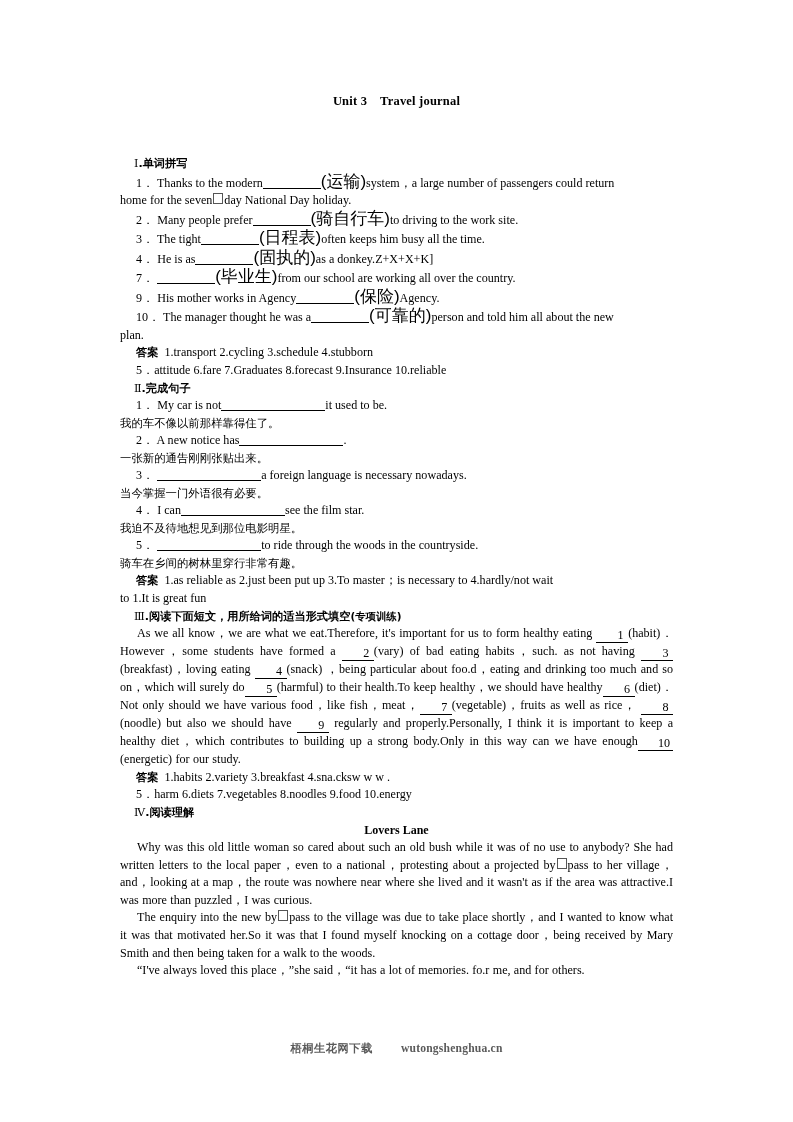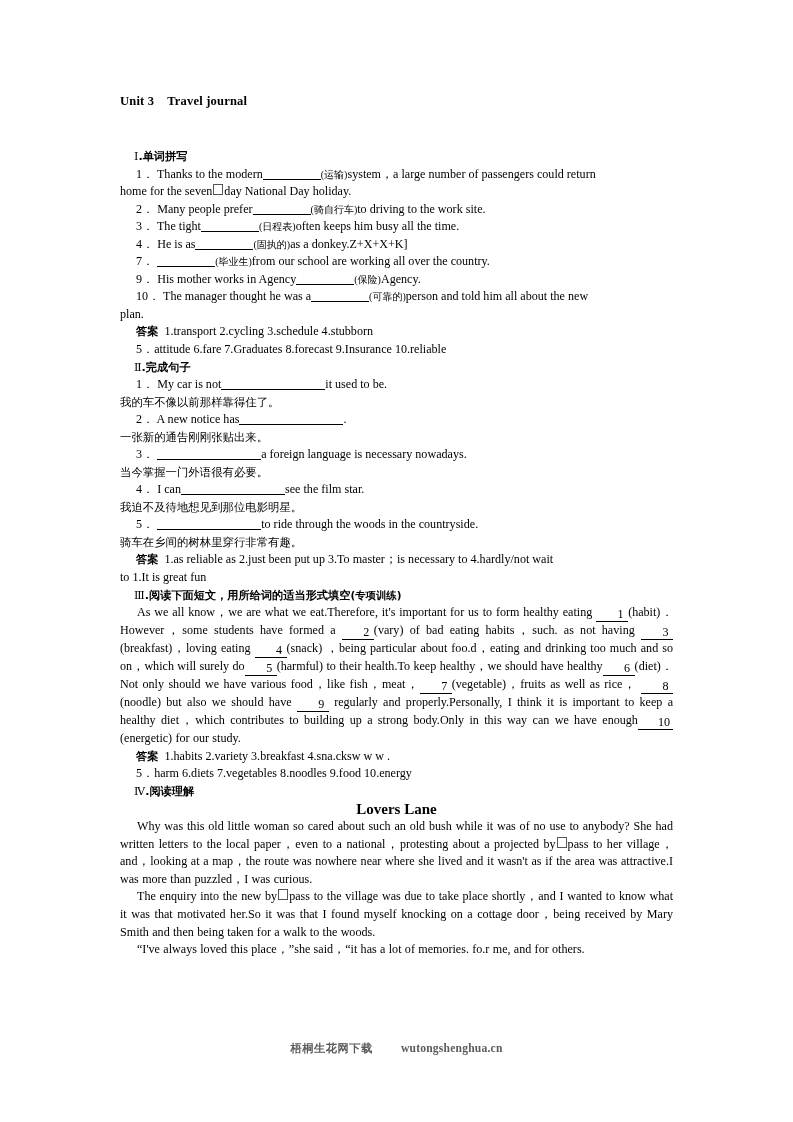--- a/index.html
+++ b/index.html
@@ -29,23 +29,23 @@
     position: absolute;
     left: 120px;
     top: 93px;
     width: 553px;
   }
 
   
   .doc-title {
     font-size: 12.5px;
     font-weight: bold;
-    text-align: left;
+    text-align: center;
     letter-spacing: 0.2px;
-    margin: 0 0 5px 0;
+    margin: 0 0 12px 0;
     padding: 0;
     line-height: 16px;
   }
   .doc-title .gap { display: inline-block; width: 13px; }
 
   
   .spacer-lg { height: 34px; }
 
   .sec-head {
     font-family: "DejaVu Sans", "Liberation Sans", sans-serif;
@@ -72,22 +72,22 @@
     padding: 0;
     text-align: justify;
     text-justify: inter-word;
   }
   .line.indent { text-indent: 16px; }
   .cn {
     font-family: "DejaVu Sans", "Liberation Sans", sans-serif;
     font-size: 11.4px;
   }
   .cn-sm {
-    font-family: Liberation Serif, serif;
-    font-size: 10px;
+    font-family: Liberation Sans, sans-serif;
+    font-size: 17px;
   }
   .ans-label {
     font-family: "DejaVu Sans", "Liberation Sans", sans-serif;
     font-size: 11.2px;
     font-weight: bold;
   }
 
   
   .blank {
     display: inline-block;
@@ -120,21 +120,21 @@
     font-size: 12.1px;
     line-height: 17.55px;
     text-align: justify;
     text-justify: inter-word;
     margin: 0;
     text-indent: 17px;
     word-spacing: 0.3px;
   }
 
   .center-title {
-    font-size: 15px;
+    font-size: 12px;
     font-weight: bold;
     text-align: center;
     line-height: 18px;
     margin: 0;
   }
 
   
   .footer {
     position: absolute;
     left: 0;

